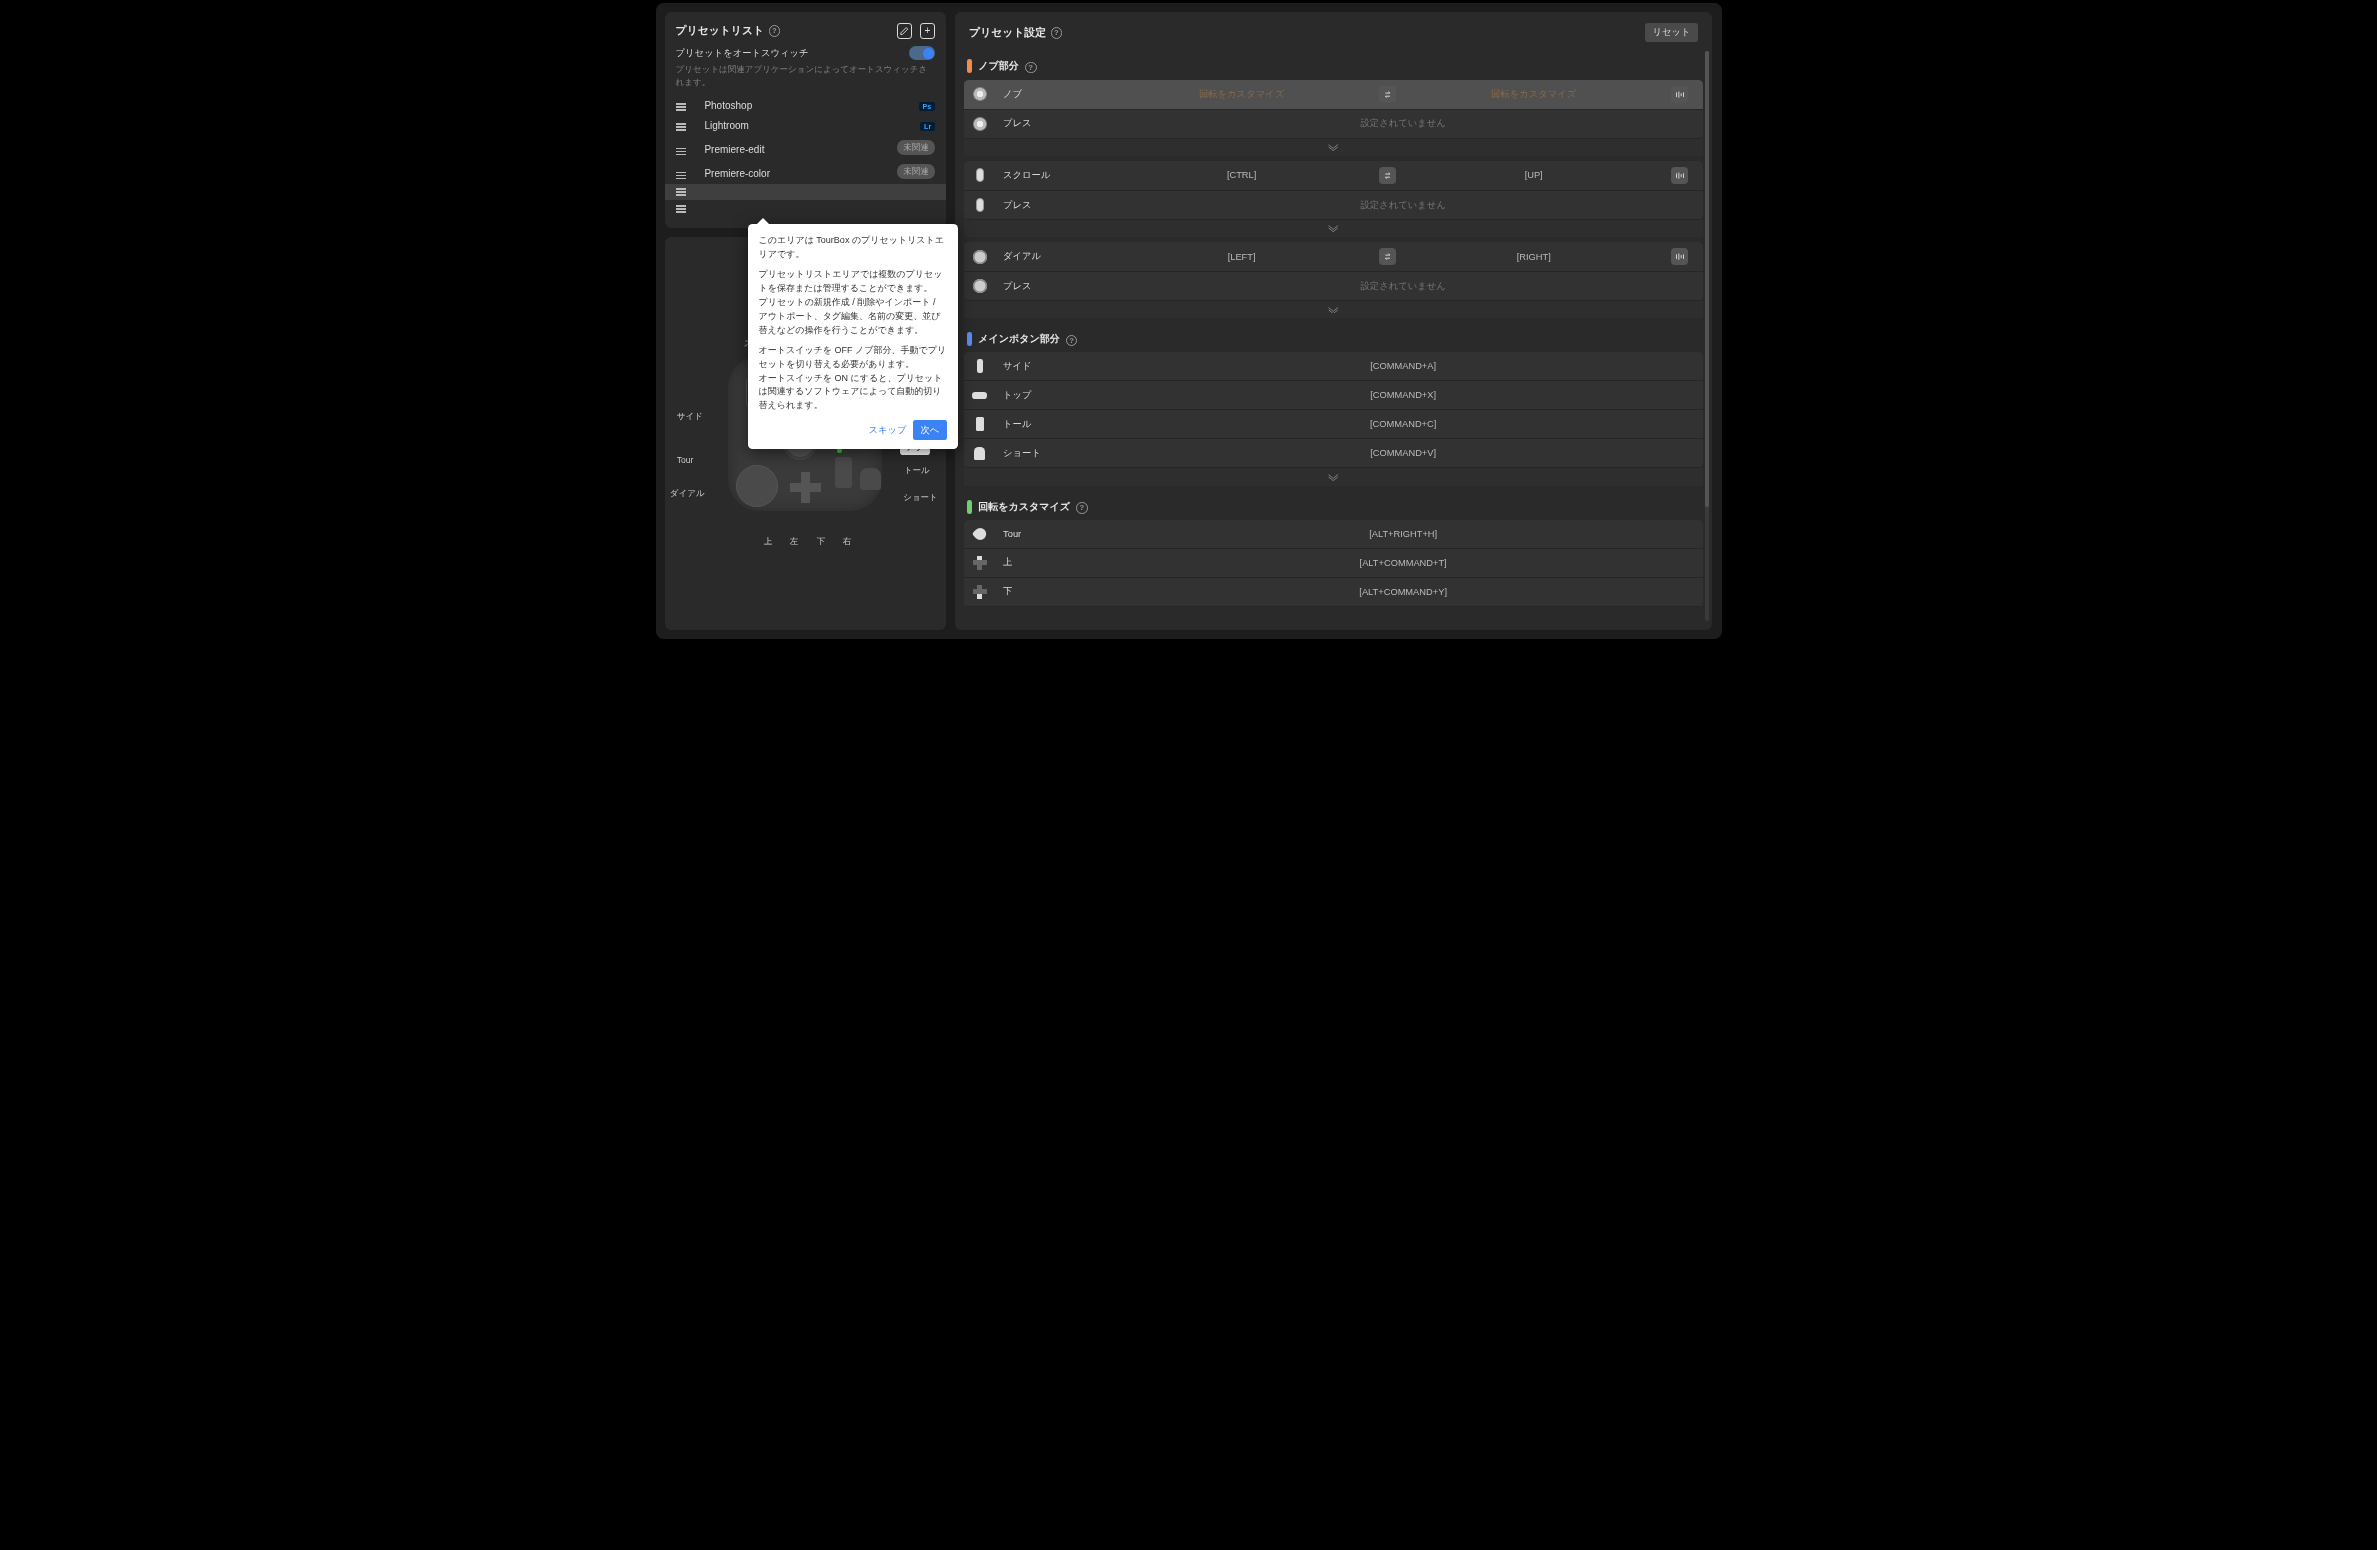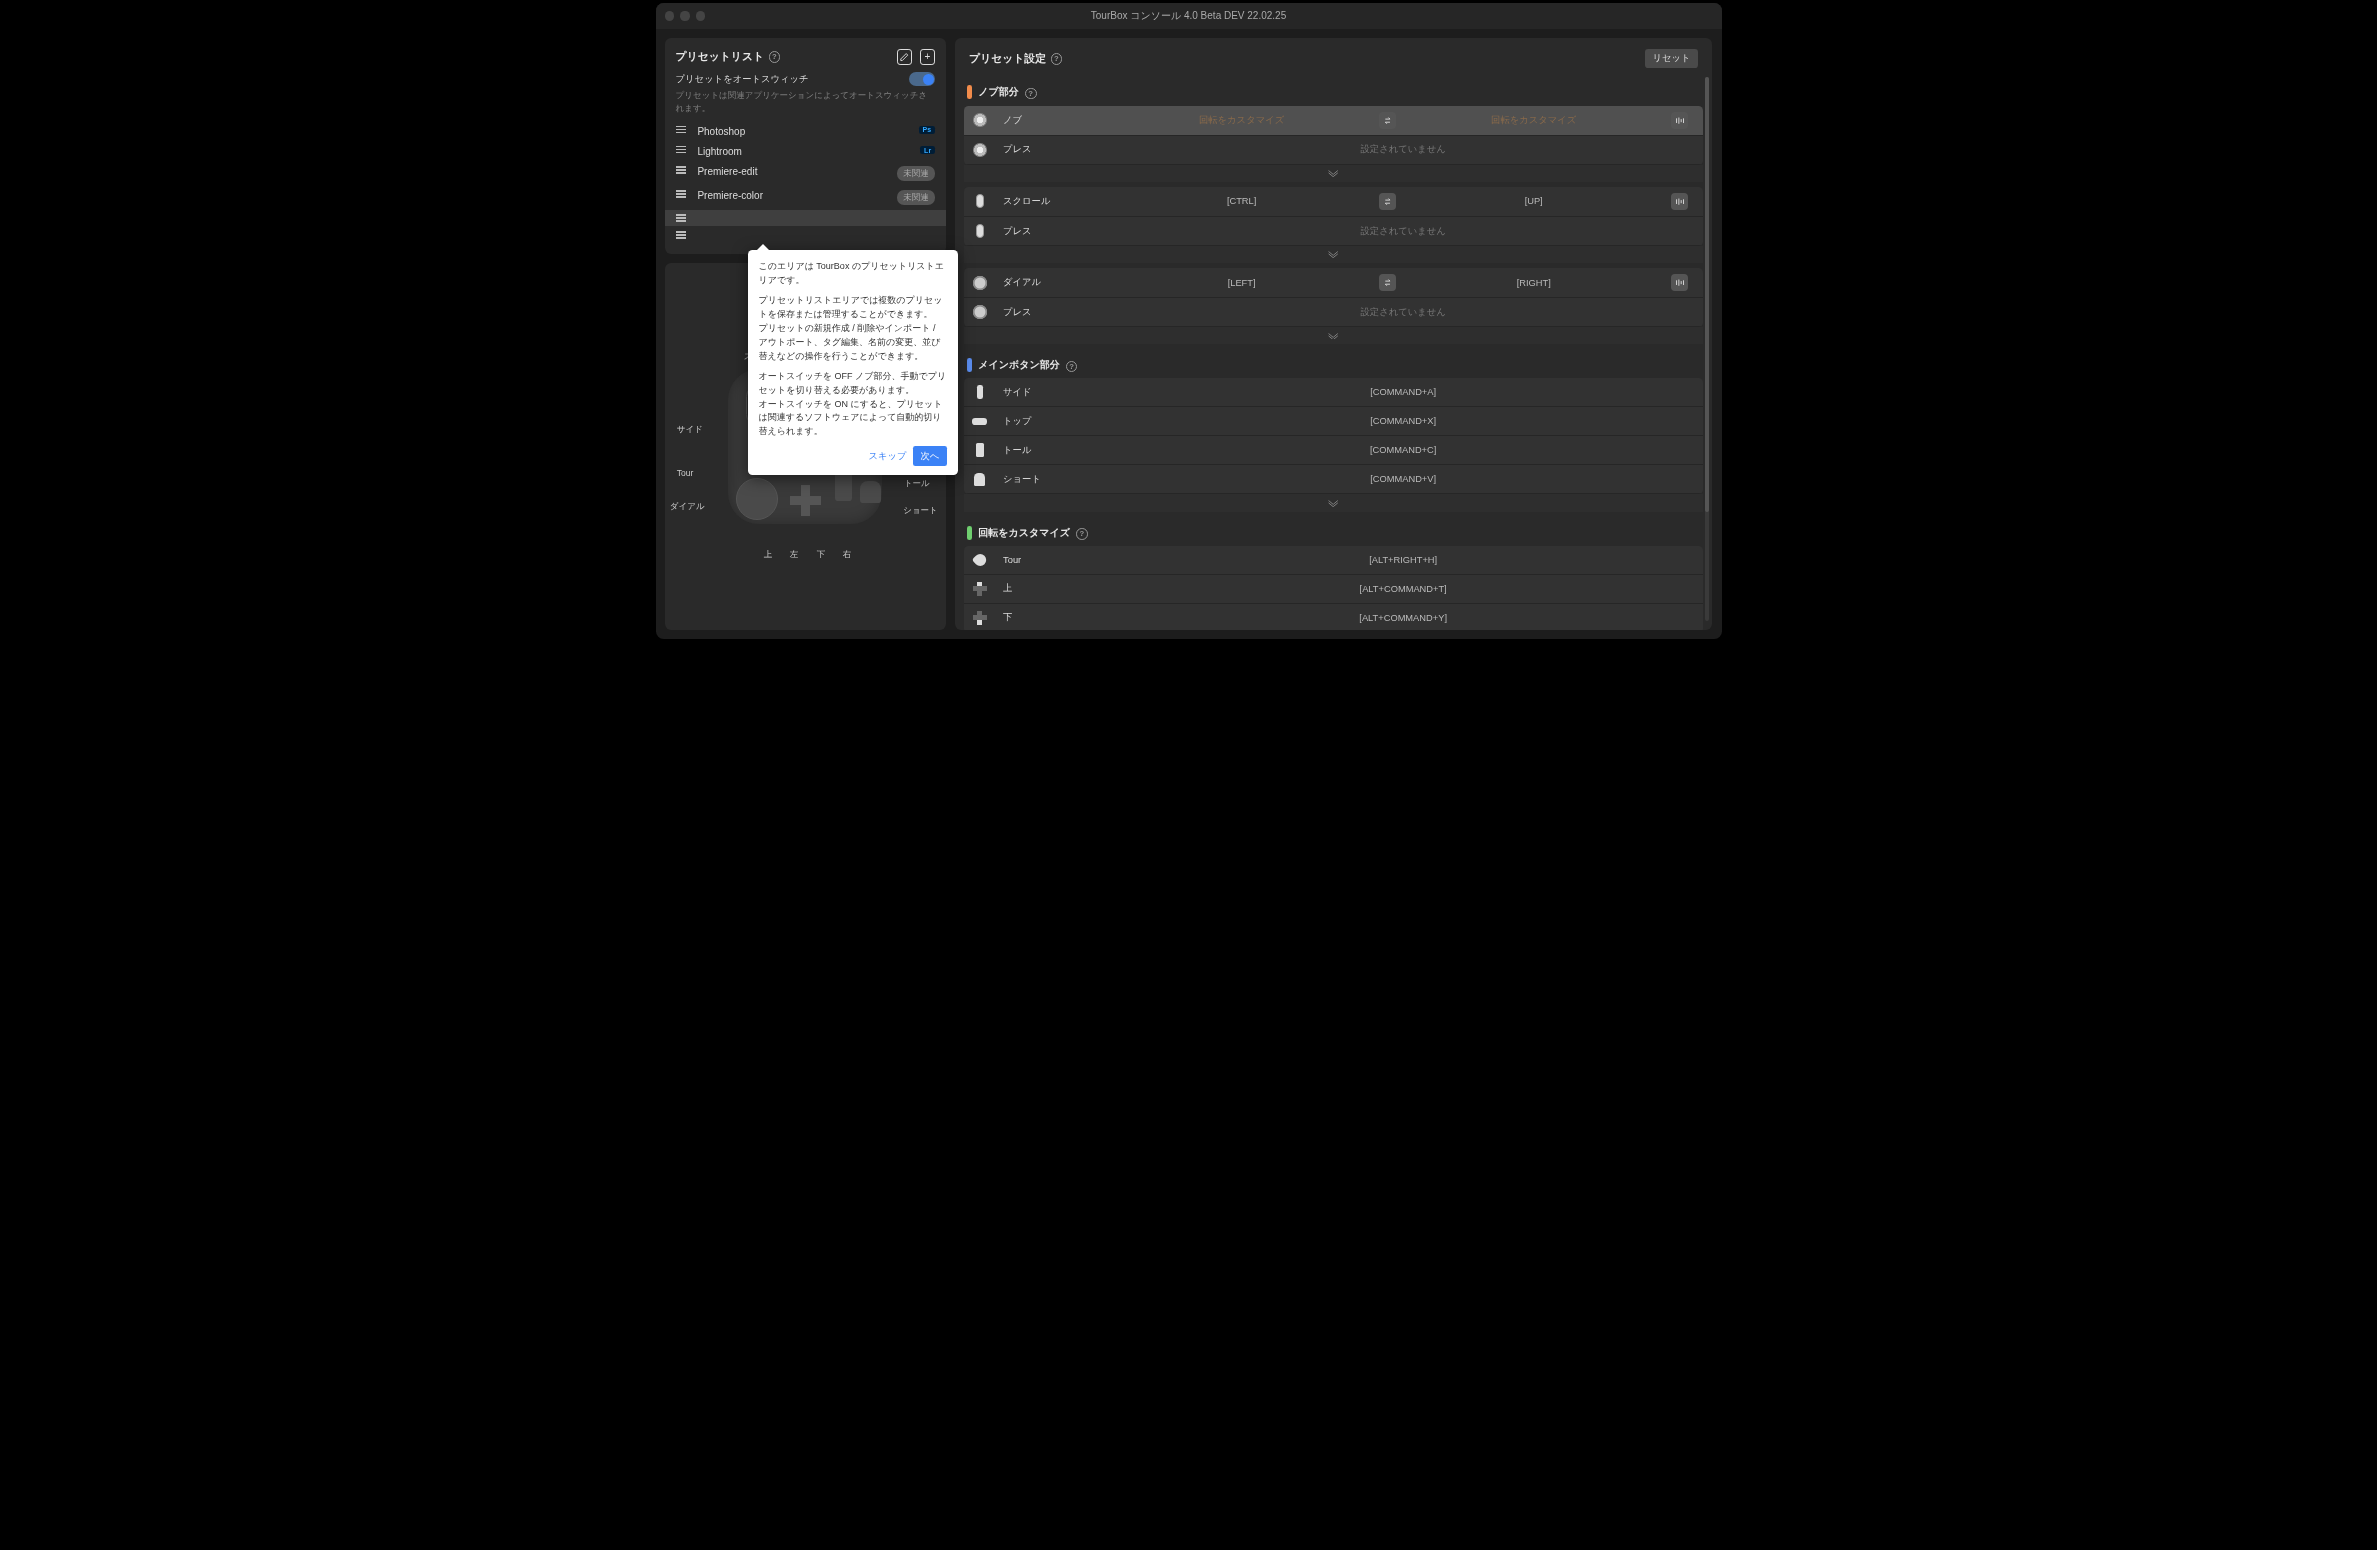--- a/index.html
+++ b/index.html
@@ -47,21 +47,21 @@
 .icon-btn {
   width: 15.4px; height: 15.4px; border: 1.2px solid #ddd; border-radius: 3.1px;
   display: flex; align-items: center; justify-content: center; color: #ddd; font-size: 10px; cursor: pointer;
 }
 .auto-switch-row { display: flex; align-items: center; justify-content: space-between; margin-bottom: 3.1px; color: #ddd; font-size: 9.3px; }
 .toggle { width: 26px; height: 14px; background: #4a698c; border-radius: 7px; position: relative; }
 .toggle::after { content: ''; position: absolute; right: 1.5px; top: 1.5px; width: 10.8px; height: 10.8px; background: #3b82f6; border-radius: 50%; }
 .desc { font-size: 8.5px; color: #808080; line-height: 1.5; margin-bottom: 6.2px; }
 .preset-list { margin: 0 -10.8px; }
 .preset-item {
-  display: flex; align-items: flex-start; gap: 11px; padding: 4.6px 10.8px; font-size: 10px; color: #ddd; cursor: pointer;
+  display: flex; align-items: flex-end; gap: 18px; padding: 4.6px 10.8px; font-size: 10px; color: #ddd; cursor: pointer;
 }
 .preset-item.selected { background: #3f3f3f; }
 .drag-icon { display: flex; flex-direction: column; gap: 1.5px; width: 10.8px; }
 .drag-icon span { height: 1.5px; background: #bbb; }
 .preset-name { flex: 1; }
 .app-badge { padding: 0.8px 3.9px; border-radius: 2.3px; font-size: 7px; font-weight: 600; }
 .tag-grey { padding: 1.5px 6.2px; border-radius: 7px; background: #555; font-size: 8.5px; color: #aaa; }
 .tooltip {
   position: absolute;
   left: 83px; top: 212px;
@@ -137,28 +137,20 @@
 .ic-dpad { position: relative; width: 14px; height: 14px; }
 .ic-dpad::before, .ic-dpad::after { content:''; position:absolute; background:#666; }
 .ic-dpad::before { left:4.6px; top:0; width:4.6px; height:14px; }
 .ic-dpad::after { left:0; top:4.6px; width:14px; height:4.6px; }
 .ic-dpad .dot { position:absolute; width:4.6px; height:4.6px; background:#ddd; }
 </style>
 </head>
 <body>
 
 <div class="window">
-  <div class="titlebar">
-    <div class="traffic">
-        <span></span>
-        <span></span>
-        <span></span>
-      </div>
-    <div class="title">TourBox コンソール 4.0 Beta DEV 22.02.25</div>
-  </div>
   <div class="body">
     <div class="sidebar" style="position:relative;">
       <div class="panel" style="position:relative;">
         <div class="panel-head">
           <div class="panel-title">
             <span>プリセットリスト</span>
             <span class="help-icon">?</span>
           </div>
           <div class="head-btns">
             <div class="icon-btn">

